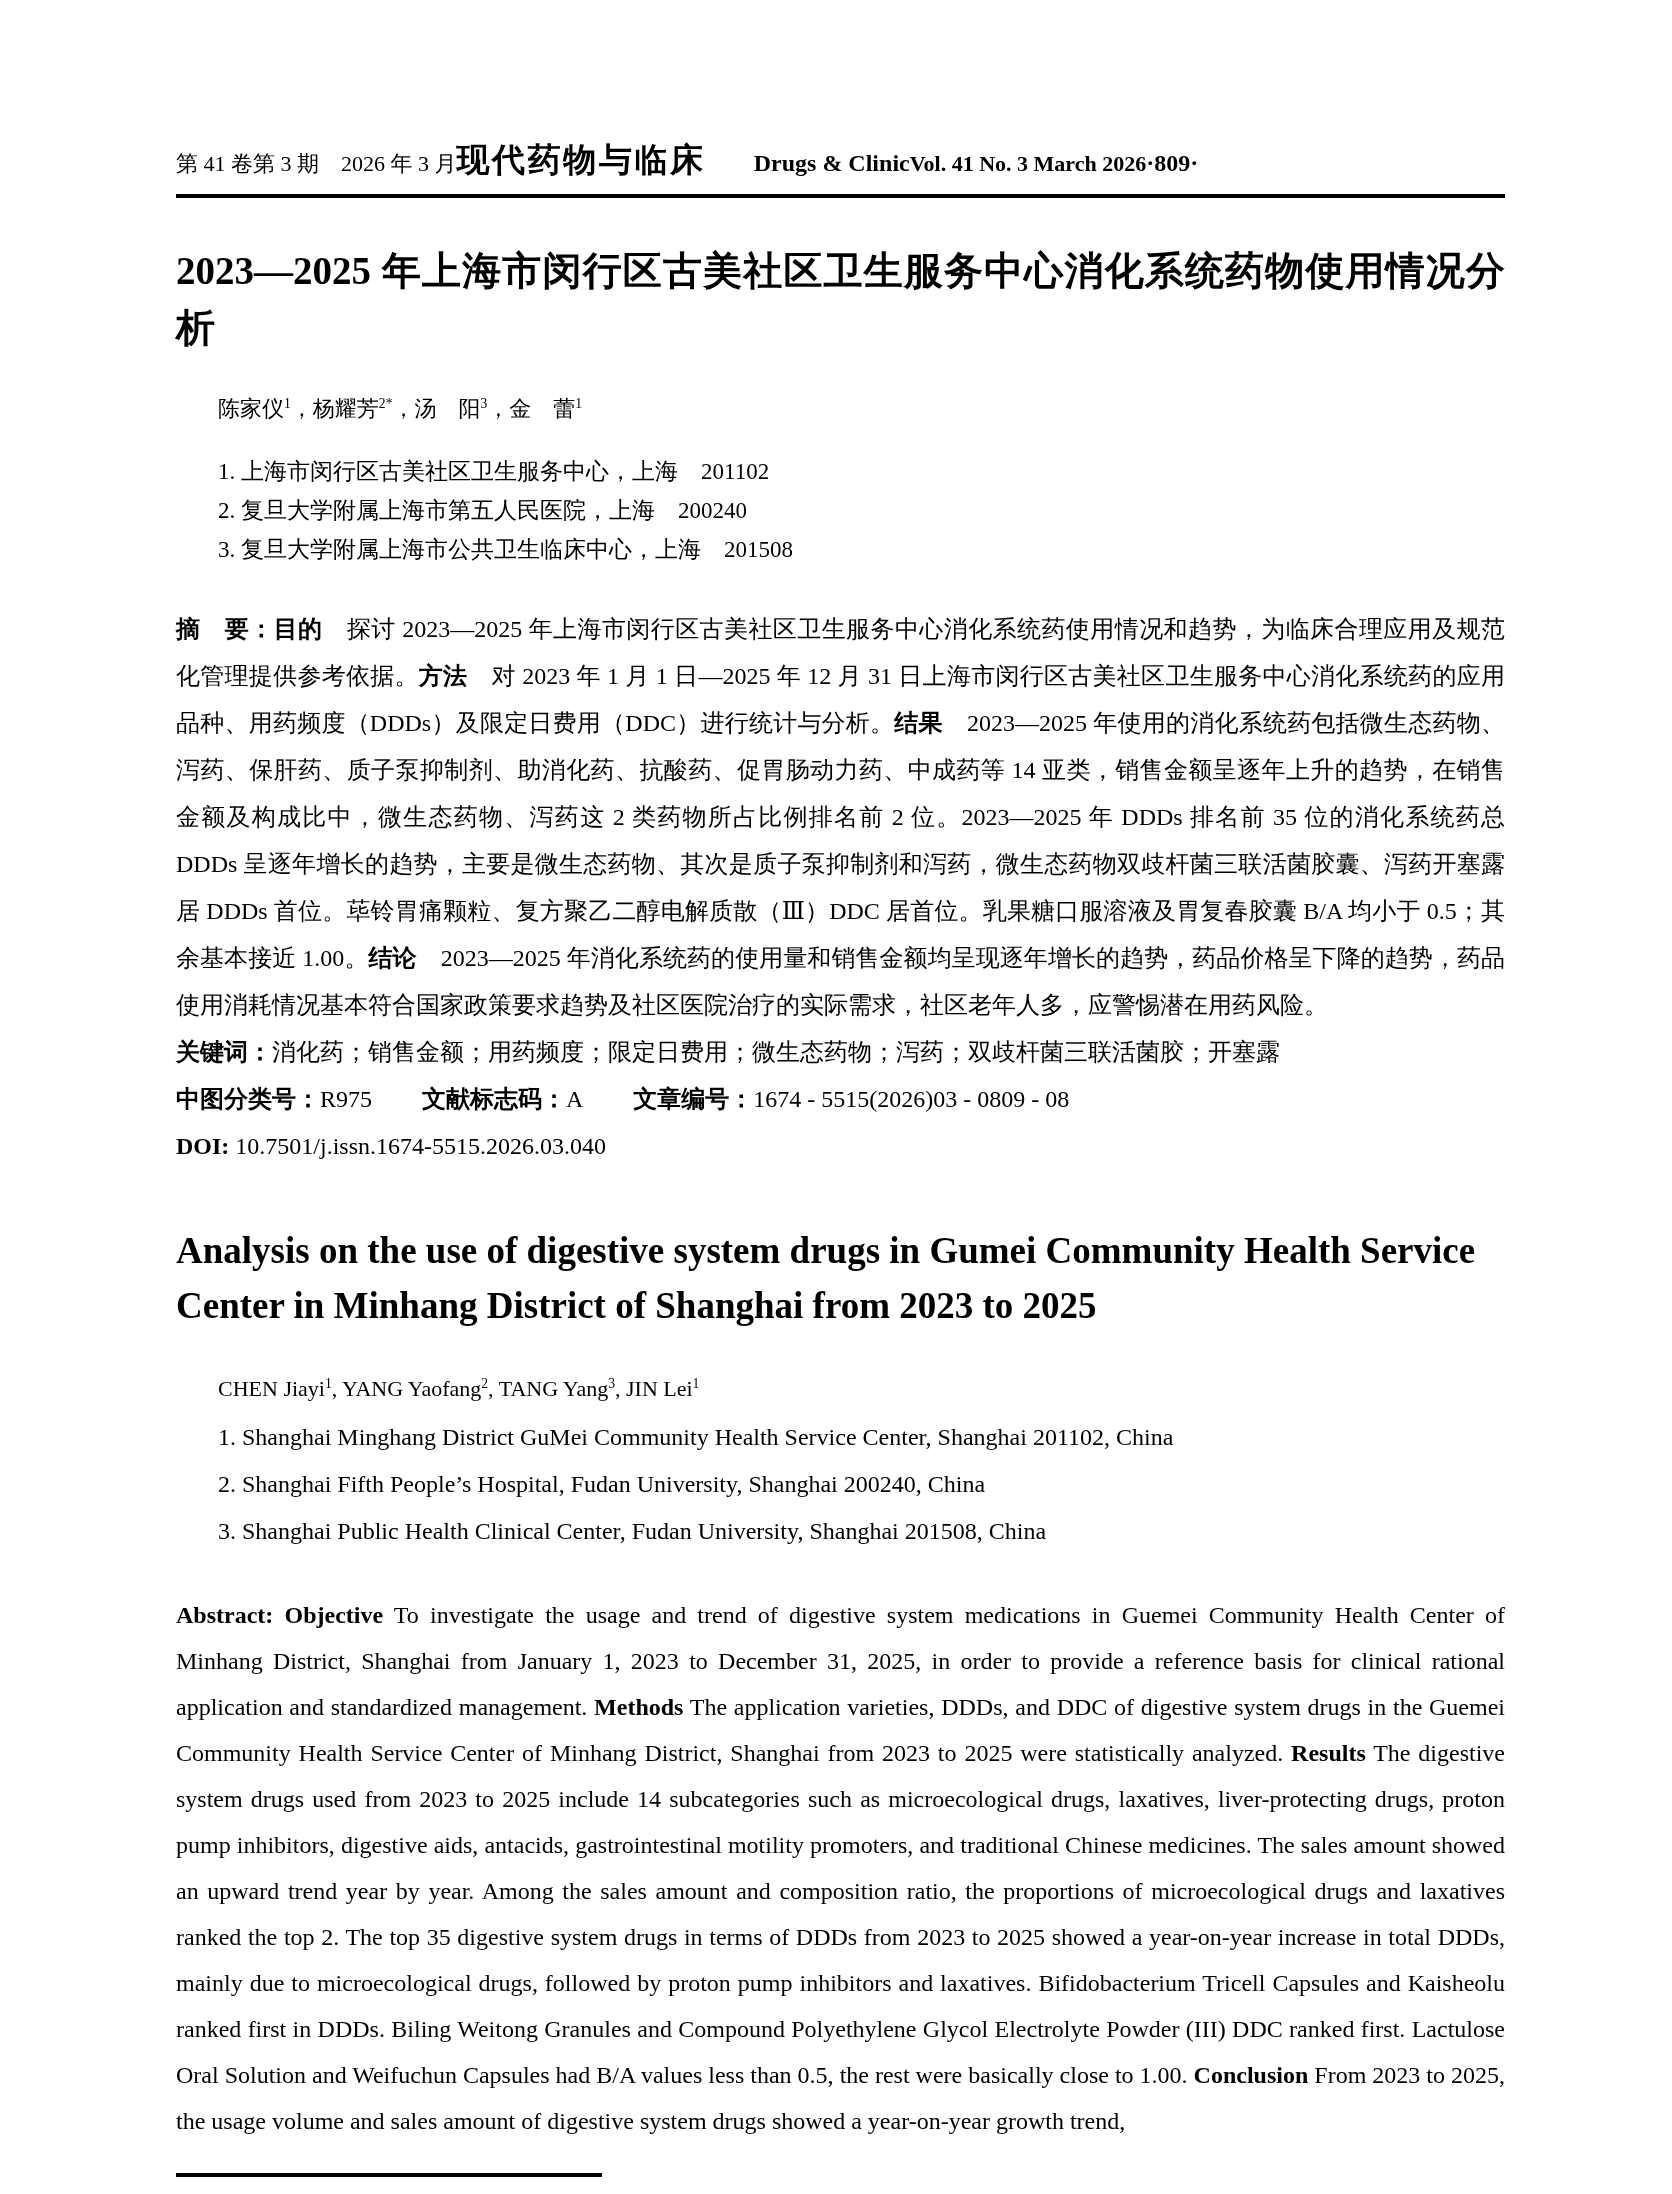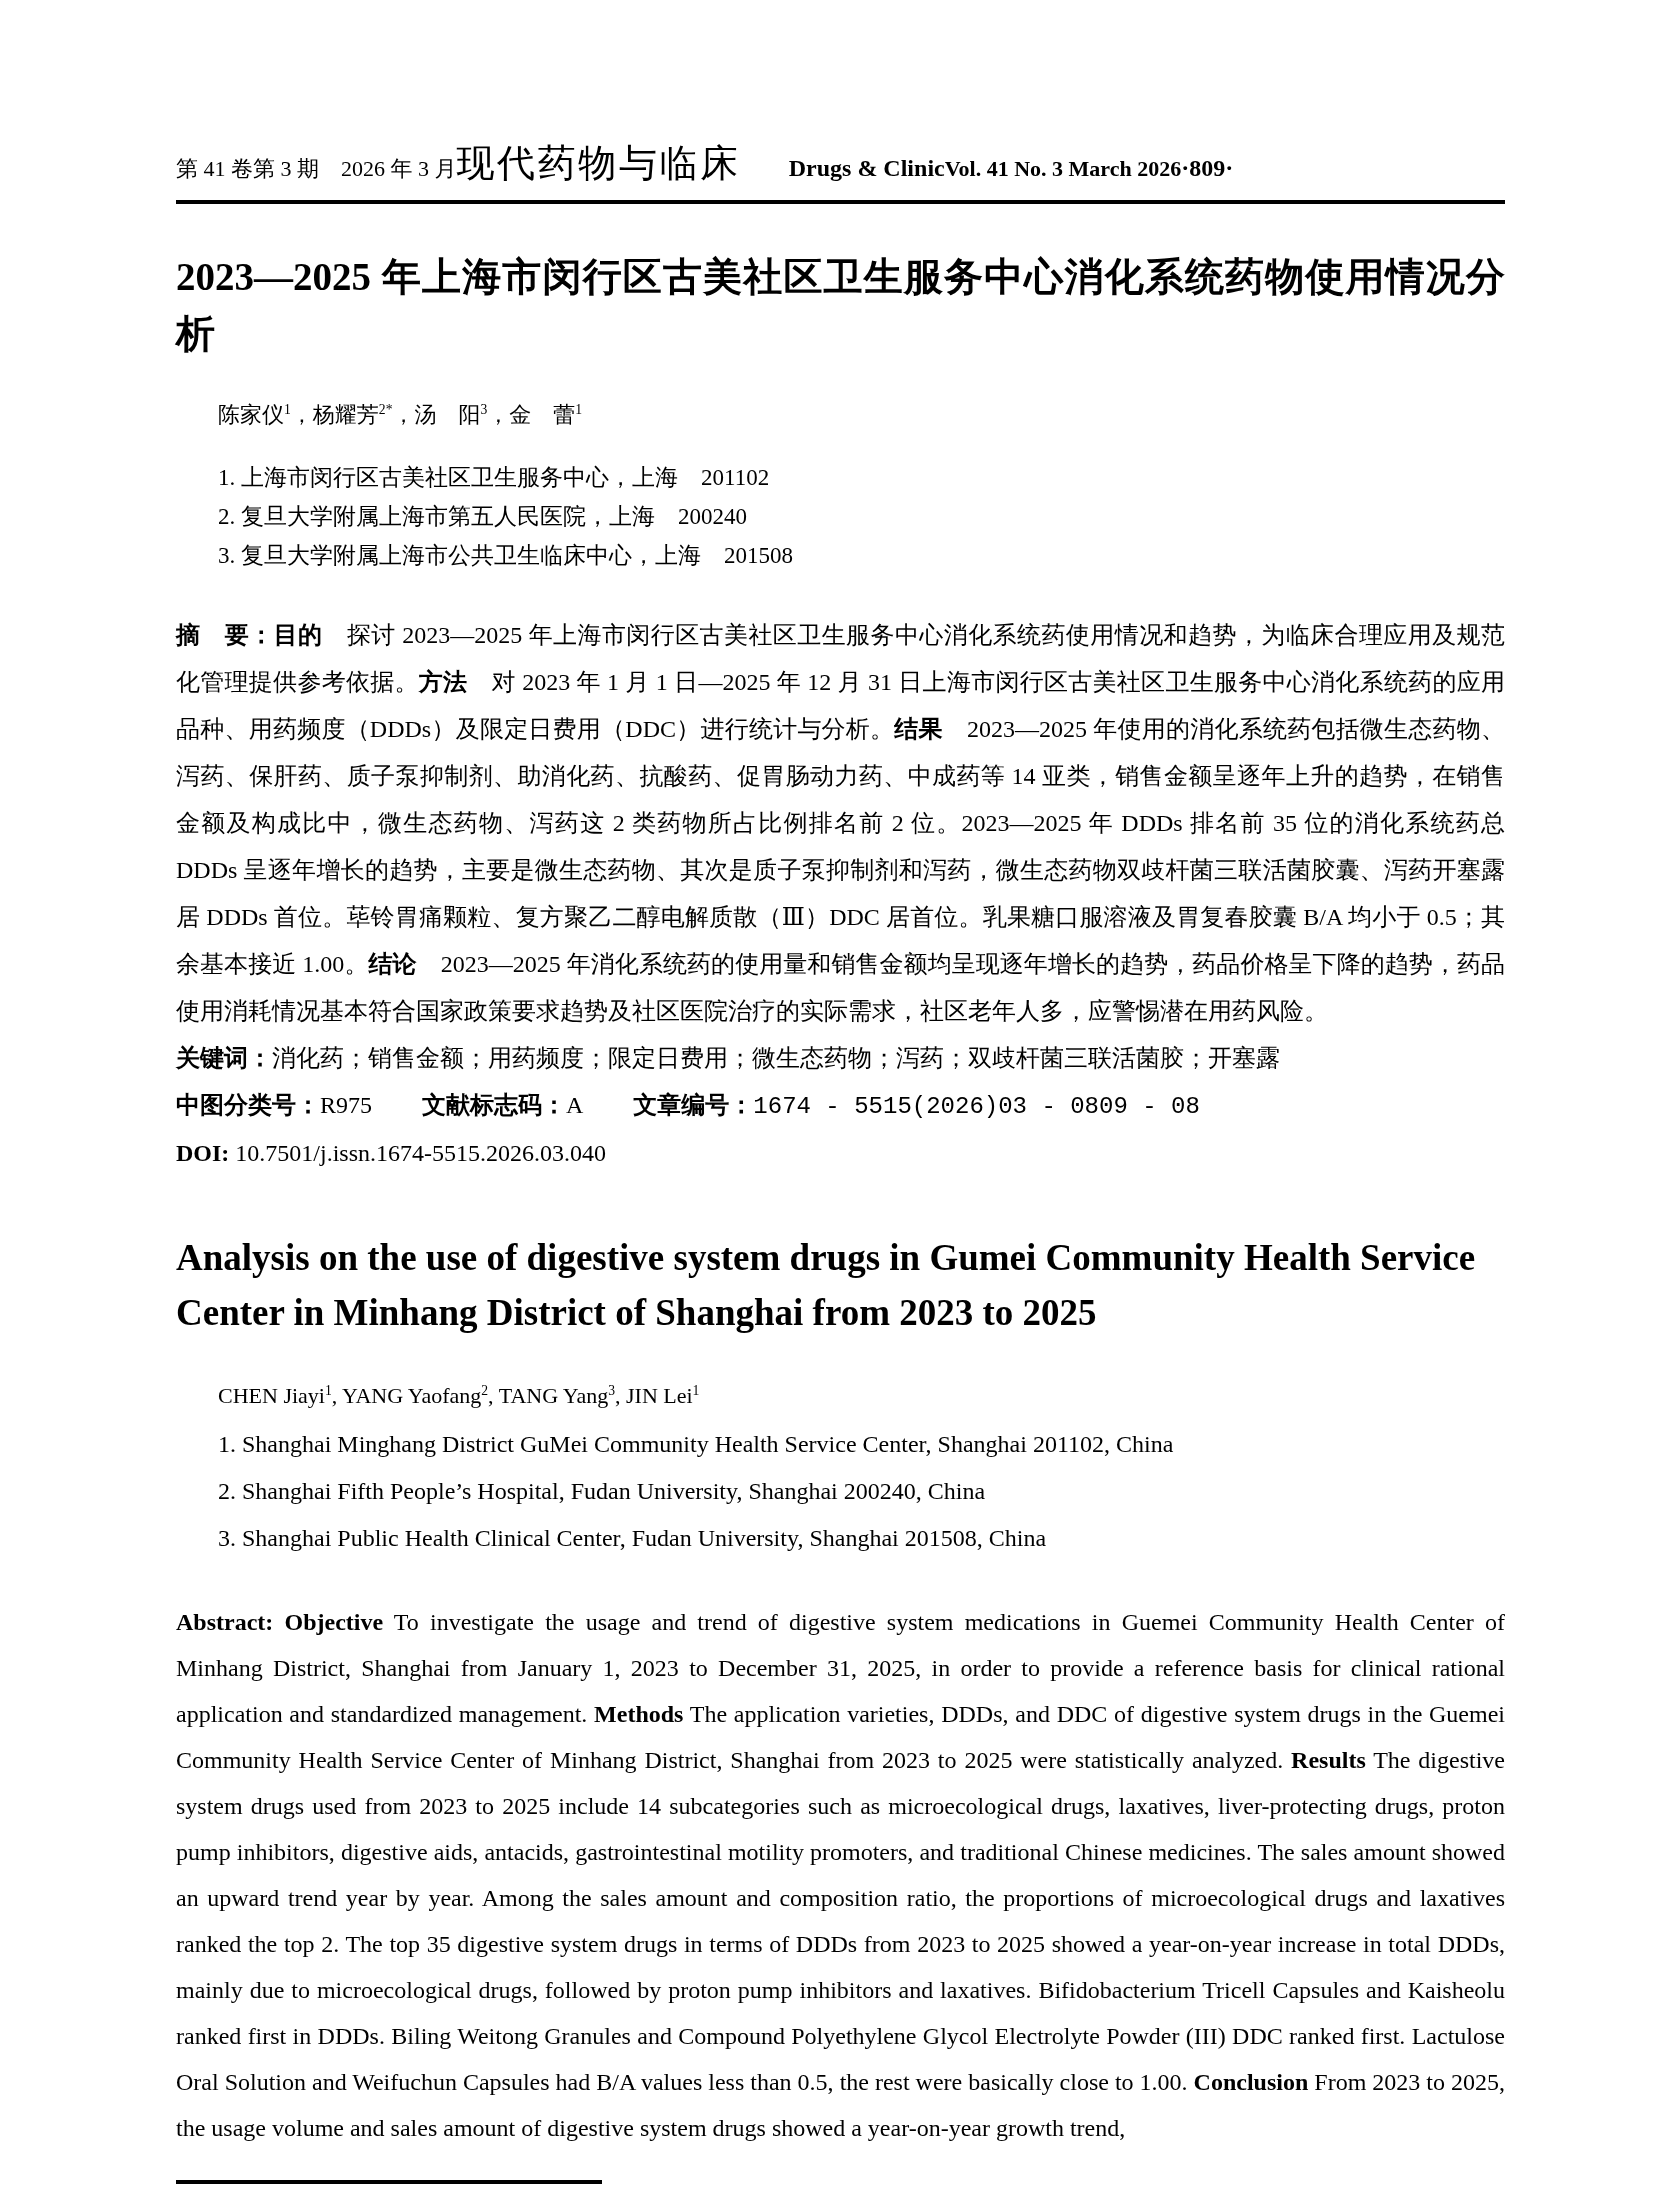--- a/index.html
+++ b/index.html
@@ -9,34 +9,34 @@
     background:#ffffff;color:#000000;
     overflow:hidden;
     font-family:"Liberation Serif","DejaVu Serif",serif;
     margin:0 auto;
   }
   .inner{padding:138px 167px 0 176px;}
   
   .header{display:flex;align-items:baseline;justify-content:flex-start;font-size:22px;white-space:nowrap;}
   .issue-cn{font-size:22px;}
   .journal-block{display:flex;align-items:baseline;gap:48px;}
-  .journal-cn{font-size:38px;font-weight:normal;letter-spacing:2.6px;}
+  .journal-cn{font-size:33px;font-weight:bold;letter-spacing:2.6px;}
   .journal-en{font-size:24px;font-weight:bold;}
   .issue-en{font-size:22px;font-weight:bold;}
   .page-no{font-size:24px;font-weight:bold;}
   .rule{height:4px;background:#000;margin-top:10.5px;}
   
   .title-cn{margin-top:44px;font-size:39px;font-weight:bold;line-height:1.48;text-align:justify;}
   .authors-cn{margin-top:37px;padding-left:42px;font-size:22px;}
   .affiliations-cn{margin-top:28px;padding-left:42px;font-size:23px;line-height:39px;}
   
   .abstract{margin-top:37px;font-size:24px;line-height:47px;text-align:justify;}
   .kw-line,.clc-line,.doi-line{font-size:24px;line-height:47px;}
   .clc-line .pair{margin-right:50px;}
-  .clc-line .pair:last-child{margin-right:16px;font-family:Liberation Mono, monospace;}
+  .clc-line .pair:last-child{margin-right:16px;}
   
   .title-en{margin-top:53px;font-size:37px;font-weight:bold;line-height:1.5;}
   .authors-en{margin-top:42px;padding-left:42px;font-size:22px;}
   .affiliations-en{margin-top:12.3px;padding-left:42px;font-size:24px;line-height:47px;}
   .abstract-en{margin-top:37px;font-size:24px;line-height:46px;text-align:justify;}
   
   .fn-rule{width:426px;height:3.5px;background:#000;margin-top:29px;}
   .footnotes{margin-top:8px;padding-left:56px;font-size:22px;line-height:43px;}
   sup{font-size:62%;line-height:0;}
   b{font-weight:bold;}

